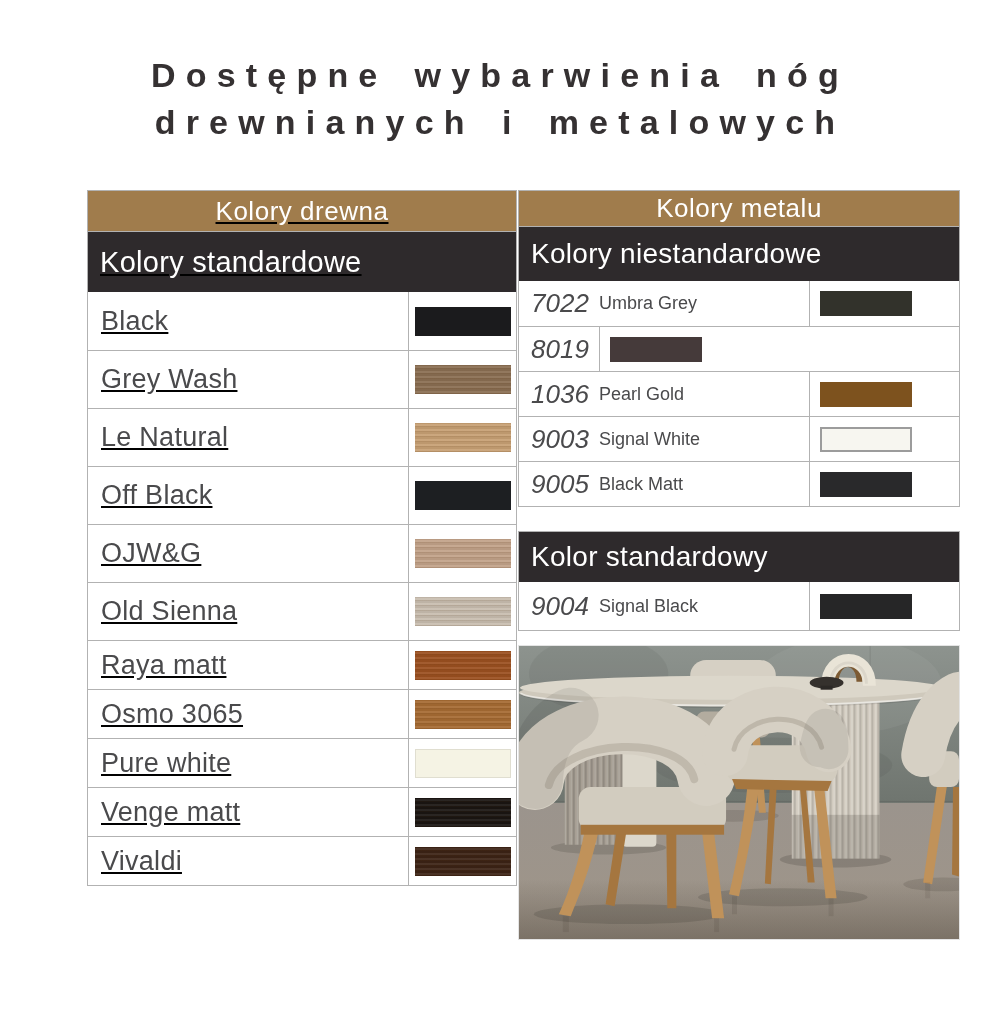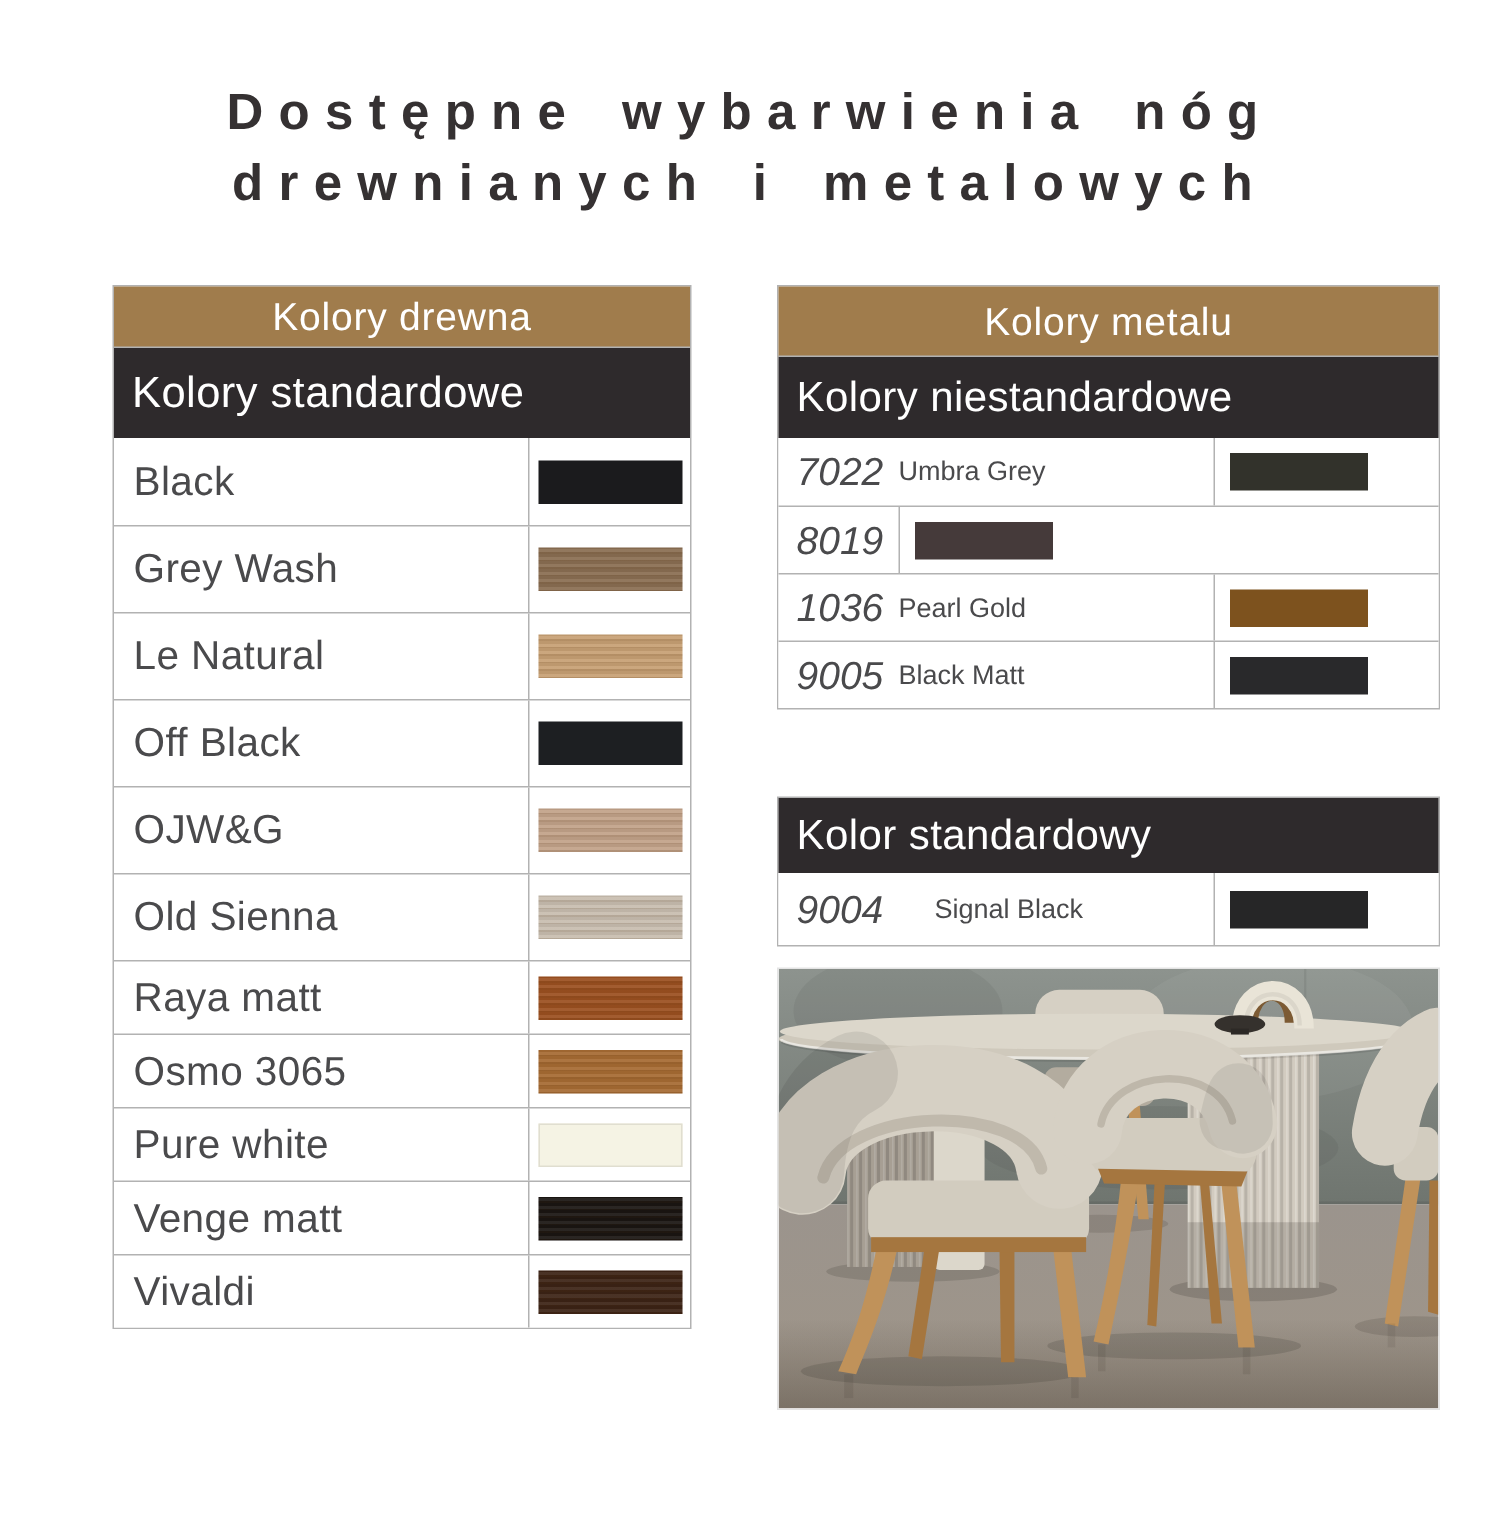--- a/index.html
+++ b/index.html
@@ -16,43 +16,43 @@
     line-height:1.38; color:var(--text-dark);}
 
   
   .tbl{position:absolute; border:1px solid var(--border); background:#fff;}
   .hdr-brown{background:var(--brown); color:#fff; display:flex; align-items:center;
     justify-content:center; font-size:26px; letter-spacing:.02em; border-bottom:1px solid var(--border);}
   .hdr-dark{background:var(--dark); color:#fff; display:flex; align-items:center;
     padding-left:12px; letter-spacing:.01em;}
 
   
-  .wood{left:75px; top:190px; width:386px;}
+  .wood{left:87px; top:190px; width:430px;text-decoration:underline;}
   .wood .hdr-brown{height:41px;}
   .wood .hdr-dark{height:60px; font-size:29px;}
   .trow{display:flex; height:58px; border-top:1px solid var(--border); background:#fff;}
   .trow:first-child{border-top:none;}
   .trow.short{height:49px;}
   .trow .lbl{flex:1; display:flex; align-items:center; padding-left:13px;
     font-size:27px; color:var(--text-row); letter-spacing:.01em; border-right:1px solid var(--border);}
   .trow .swc{width:107px; display:flex; align-items:center; justify-content:center;}
   .swatch{width:96px; height:29px; display:inline-block;}
   .swatch.grain{background-image:repeating-linear-gradient(0deg,
       rgba(62,36,10,.14) 0 1px, rgba(255,255,255,.07) 1px 3px, rgba(0,0,0,.05) 3px 5px);}
   .swatch.light{border:1px solid #e0ded0;}
 
   
   .metal{left:518px; top:190px; width:442px;}
-  .metal .hdr-brown{height:47px;}
+  .metal .hdr-brown{height:36px;}
   .metal .hdr-dark{height:54px; font-size:28px;}
   .metal2{left:518px; top:531px; width:442px;}
   .metal2 .hdr-dark{height:50px; font-size:28px;}
   .mrow{display:flex; height:45px; border-top:1px solid var(--border); background:#fff;}
   .metal .mrow:first-of-type{border-top:none;}
-  .metal2 .mrow{height:48px; border-top:none;gap:24px;}
+  .metal2 .mrow{height:48px; border-top:none;}
   .mrow .code{width:80px; flex:none; display:flex; align-items:center; padding-left:12px;
     font-size:26px; color:var(--text-row);font-style:italic;}
   .mrow .cname{flex:1; display:flex; align-items:center; font-size:18px; color:var(--text-row);}
   .mrow .swc2{width:150px; flex:none; border-left:1px solid var(--border);
     display:flex; align-items:center; padding-left:10px;}
   .swatch2{width:92px; height:25px; display:inline-block;}
   .swatch2.bordered{border:2px solid #9c9c9c;}
 
   
   .photo{position:absolute; left:518px; top:645px; width:442px; height:295px;
@@ -157,20 +157,27 @@
           <div class="code">8019</div>
           <div class="swc2">
             <span class="swatch2" style="background-color: rgb(69, 58, 58);"></span>
           </div>
         </div>
         <div class="mrow">
           <div class="code">1036</div>
           <div class="cname">Pearl Gold</div>
           <div class="swc2">
             <span class="swatch2" style="background-color: rgb(125, 82, 30);"></span>
+          </div>
+        </div>
+        <div class="mrow">
+          <div class="code">9003</div>
+          <div class="cname">Signal White</div>
+          <div class="swc2">
+            <span class="swatch2 bordered" style="background-color: rgb(247, 246, 240);"></span>
           </div>
         </div>
         <div class="mrow">
           <div class="code">9005</div>
           <div class="cname">Black Matt</div>
           <div class="swc2">
             <span class="swatch2" style="background-color: rgb(41, 41, 43);"></span>
           </div>
         </div>
       </div>

